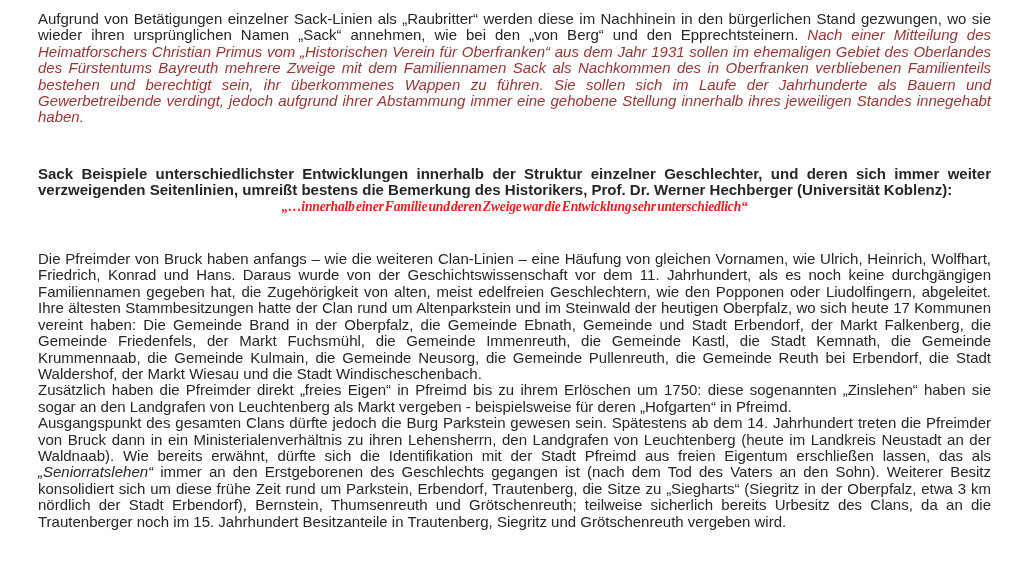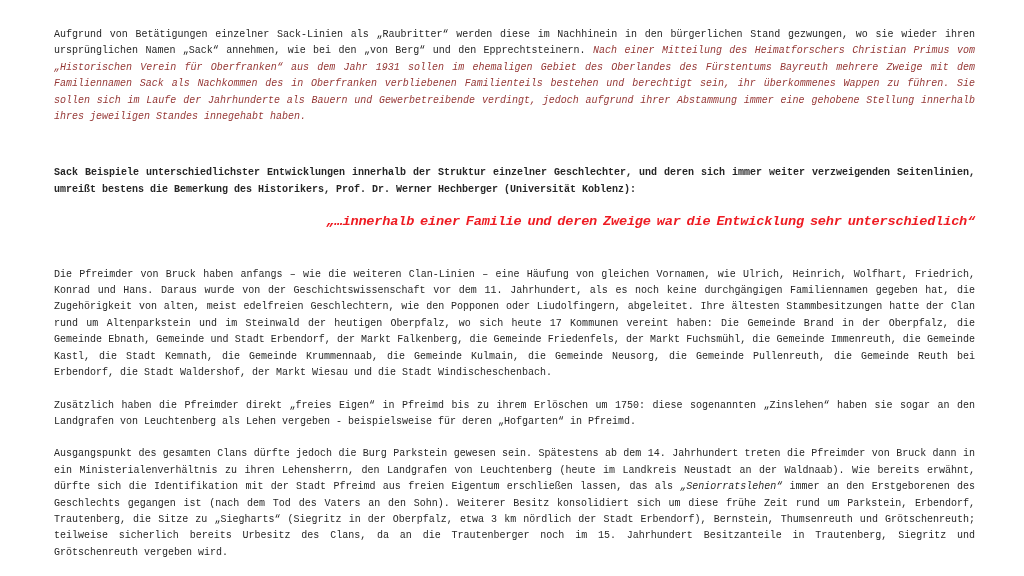--- a/index.html
+++ b/index.html
@@ -10,43 +10,43 @@
   .slide {
     position: relative;
     width: 1024px;
     height: 576px;
     box-sizing: border-box;
     background: var(--background, #ffffff);
     padding: 11px 33px 0 38px;
     overflow: hidden;
   }
   .para {
-    margin: 16px;
-    font-family: Liberation Mono, monospace;
-    font-size: 10px;
+    margin: 0;
+    font-family: Liberation Sans, sans-serif;
+    font-size: 15px;
     line-height: 16.4px;
     text-align: justify;
     color: var(--body-text, #262626);
   }
   .citation {
     font-style: italic;
     color: var(--citation-red, #953735);
   }
   .bold {
     font-weight: bold;
   }
   .italic {
     font-style: italic;
   }
   .quote {
-    margin: 16px;
-    font-family: Liberation Mono, monospace;
+    margin: 0;
+    font-family: Liberation Serif, serif;
     font-size: 13.6px;
     line-height: 16.4px;
-    text-align: right;
+    text-align: center;
     font-weight: bold;
     font-style: italic;
     color: var(--quote-red, #ee1c23);
     letter-spacing: -0.2px;
     word-spacing: -2px;
   }
   .gap-after-intro { margin-top: 40px; }
   .gap-after-quote { margin-top: 36px; }
 </style>
 </head>
@@ -55,17 +55,17 @@
 <div class="slide">
 
   <p class="para"><span>Aufgrund von Betätigungen einzelner Sack-Linien als „Raubritter“ werden diese im Nachhinein in den bürgerlichen Stand gezwungen, wo sie wieder ihren ursprünglichen Namen „Sack“ annehmen, wie bei den „von Berg“ und den Epprechtsteinern. </span><span class="citation">Nach einer Mitteilung des Heimatforschers Christian Primus vom „Historischen Verein für Oberfranken“ aus dem Jahr 1931 sollen im ehemaligen Gebiet des Oberlandes des Fürstentums Bayreuth mehrere Zweige mit dem Familiennamen Sack als Nachkommen des in Oberfranken verbliebenen Familienteils bestehen und berechtigt sein, ihr überkommenes Wappen zu führen. Sie sollen sich im Laufe der Jahrhunderte als Bauern und Gewerbetreibende verdingt, jedoch aufgrund ihrer Abstammung immer eine gehobene Stellung innerhalb ihres jeweiligen Standes innegehabt haben.</span></p>
 
   <p class="para bold gap-after-intro"><span>Sack Beispiele unterschiedlichster Entwicklungen innerhalb der Struktur einzelner Geschlechter, und deren sich immer weiter verzweigenden Seitenlinien, umreißt bestens die Bemerkung des Historikers, Prof. Dr. Werner Hechberger (Universität Koblenz):</span></p>
 
   <p class="quote"><span>„…innerhalb einer Familie und deren Zweige war die Entwicklung sehr unterschiedlich“</span></p>
 
   <p class="para gap-after-quote"><span>Die Pfreimder von Bruck haben anfangs – wie die weiteren Clan-Linien – eine Häufung von gleichen Vornamen, wie Ulrich, Heinrich, Wolfhart, Friedrich, Konrad und Hans. Daraus wurde von der Geschichtswissenschaft vor dem 11. Jahrhundert, als es noch keine durchgängigen Familiennamen gegeben hat, die Zugehörigkeit von alten, meist edelfreien Geschlechtern, wie den Popponen oder Liudolfingern, abgeleitet. Ihre ältesten Stammbesitzungen hatte der Clan rund um Altenparkstein und im Steinwald der heutigen Oberpfalz, wo sich heute 17 Kommunen vereint haben: Die Gemeinde Brand in der Oberpfalz, die Gemeinde Ebnath, Gemeinde und Stadt Erbendorf, der Markt Falkenberg, die Gemeinde Friedenfels, der Markt Fuchsmühl, die Gemeinde Immenreuth, die Gemeinde Kastl, die Stadt Kemnath, die Gemeinde Krummennaab, die Gemeinde Kulmain, die Gemeinde Neusorg, die Gemeinde Pullenreuth, die Gemeinde Reuth bei Erbendorf, die Stadt Waldershof, der Markt Wiesau und die Stadt Windischeschenbach.</span></p>
 
-  <p class="para"><span>Zusätzlich haben die Pfreimder direkt „freies Eigen“ in Pfreimd bis zu ihrem Erlöschen um 1750: diese sogenannten „Zinslehen“ haben sie sogar an den Landgrafen von Leuchtenberg als Lehen vergeben - beispielsweise für deren „Hofgarten“ in Pfreimd.</span></p>
+  <p class="para"><span>Zusätzlich haben die Pfreimder direkt „freies Eigen“ in Pfreimd bis zu ihrem Erlöschen um 1750: diese sogenannten „Zinslehen“ haben sie sogar an den Landgrafen von Leuchtenberg als Markt vergeben - beispielsweise für deren „Hofgarten“ in Pfreimd.</span></p>
 
   <p class="para"><span>Ausgangspunkt des gesamten Clans dürfte jedoch die Burg Parkstein gewesen sein. Spätestens ab dem 14. Jahrhundert treten die Pfreimder von Bruck dann in ein Ministerialenverhältnis zu ihren Lehensherrn, den Landgrafen von Leuchtenberg (heute im Landkreis Neustadt an der Waldnaab). Wie bereits erwähnt, dürfte sich die Identifikation mit der Stadt Pfreimd aus freien Eigentum erschließen lassen, das als </span><span class="italic">„Seniorratslehen“</span><span> immer an den Erstgeborenen des Geschlechts gegangen ist (nach dem Tod des Vaters an den Sohn). Weiterer Besitz konsolidiert sich um diese frühe Zeit rund um Parkstein, Erbendorf, Trautenberg, die Sitze zu „Siegharts“ (Siegritz in der Oberpfalz, etwa 3 km nördlich der Stadt Erbendorf), Bernstein, Thumsenreuth und Grötschenreuth; teilweise sicherlich bereits Urbesitz des Clans, da an die Trautenberger noch im 15. Jahrhundert Besitzanteile in Trautenberg, Siegritz und Grötschenreuth vergeben wird.</span></p>
 
 </div>
 
 </body></html>

